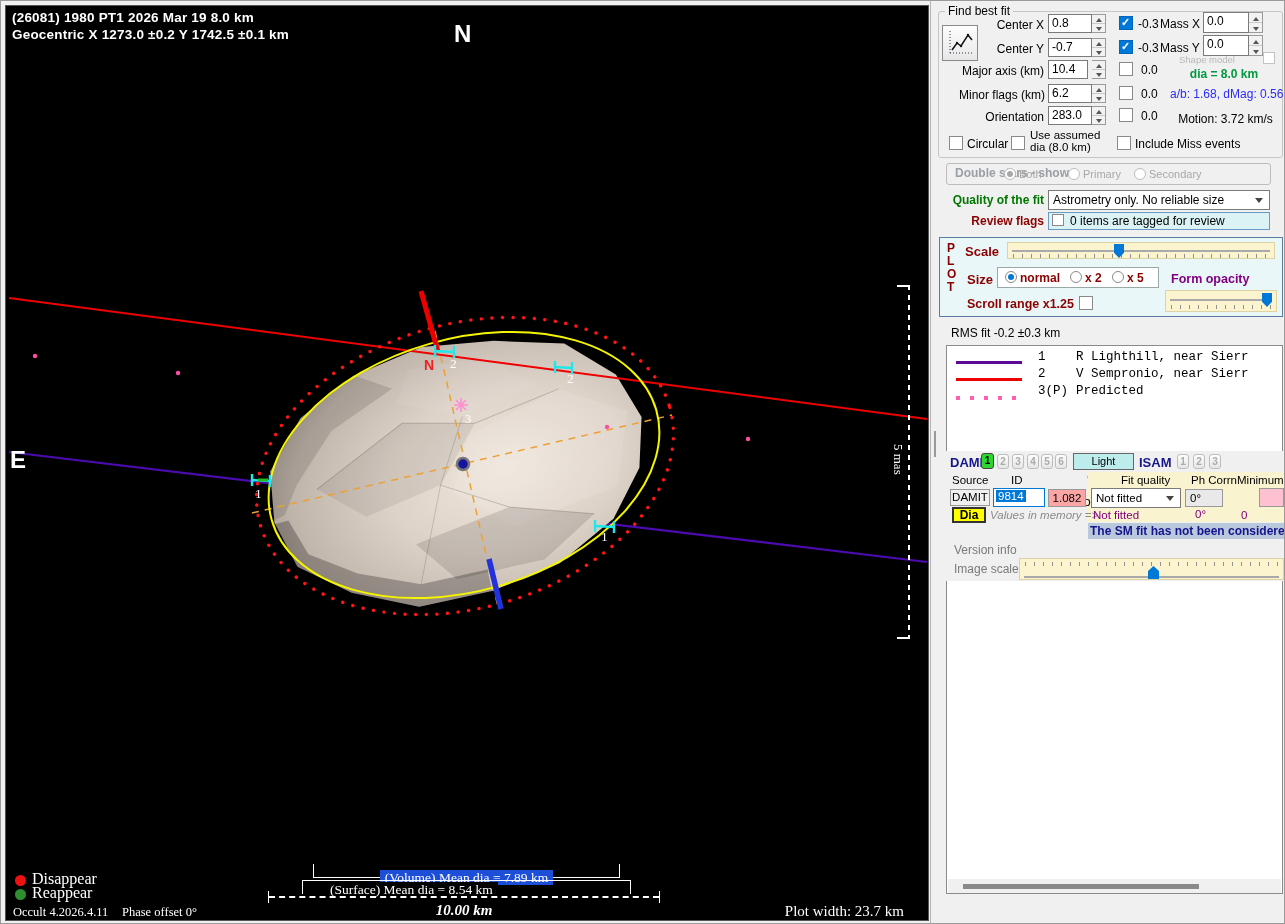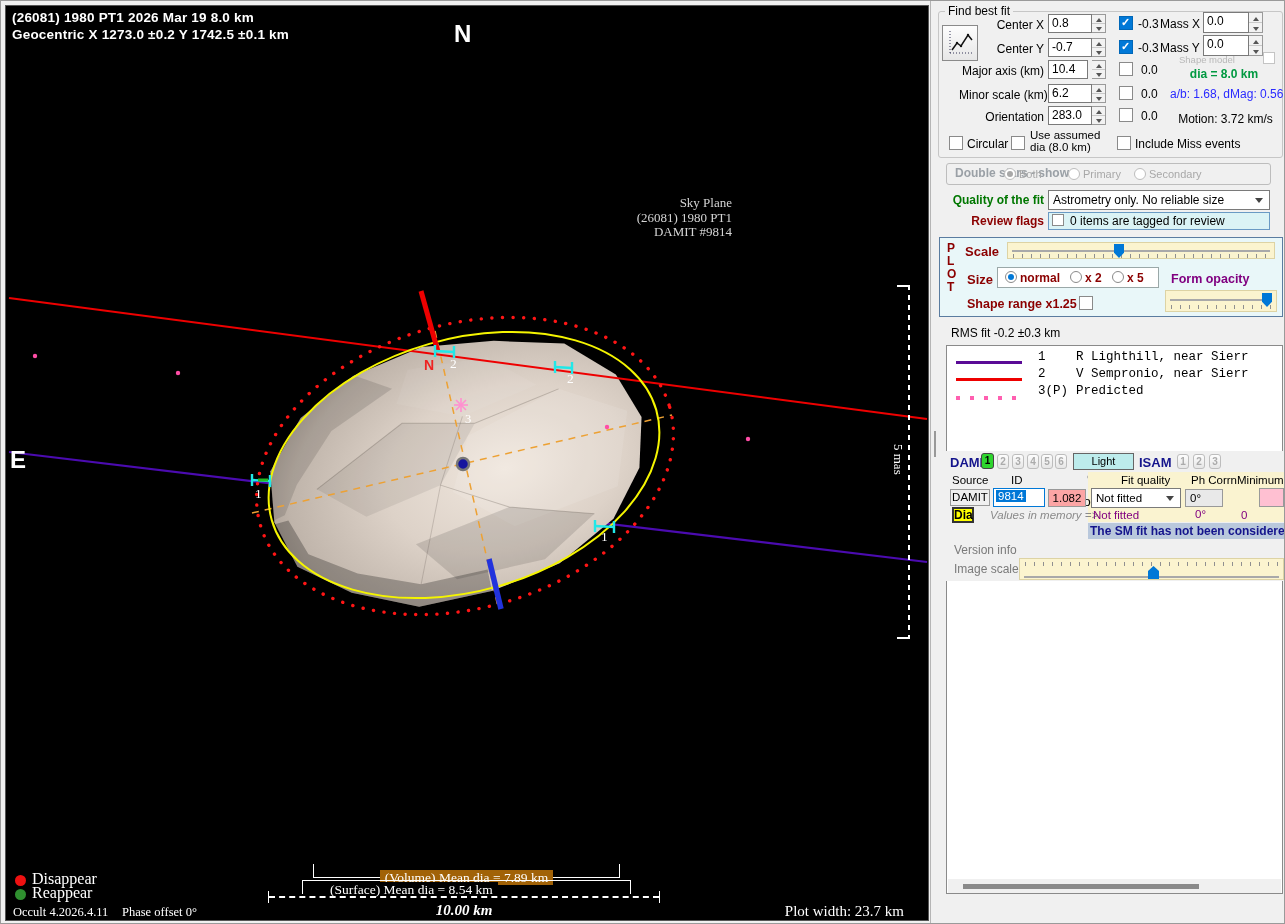--- a/index.html
+++ b/index.html
@@ -9,21 +9,21 @@
   
   .plot { position:absolute; left:4px; top:4px; width:924px; height:916px; background:#000; border:1px solid #555; overflow:hidden; }
   .plot svg { position:absolute; left:0; top:0; }
   .ptx { position:absolute; color:#fff; white-space:nowrap; }
   .title { font-weight:bold; font-size:13.5px; letter-spacing:.2px; }
   .cardinal { font-weight:bold; font-size:24px; }
   .serif { font-family:"Liberation Serif",serif; }
   .skyplane { font-family:"Liberation Serif",serif; font-size:13px; color:#d4d4d4; text-align:right; line-height:14.5px; }
   .dotleg { width:11px; height:11px; border-radius:50%; position:absolute; }
   .bracket-vol { position:absolute; border-left:1px solid #fff; border-right:1px solid #fff; border-bottom:1px solid #fff; text-align:center; }
-  .bracket-vol span { position:relative; top:4px; background:#a16207; padding:0 5px; font-family:"Liberation Serif",serif; font-size:13.5px; color:#fff; }
+  .bracket-vol span { position:relative; top:4px; background:#1d4ed8; padding:0 5px; font-family:"Liberation Serif",serif; font-size:13.5px; color:#fff; }
   .bracket-surf { position:absolute; border-left:1px solid #fff; border-right:1px solid #fff; border-top:1px solid #fff; }
   .bracket-surf span { position:absolute; left:22px; top:1px; background:#000; padding:0 5px; font-family:"Liberation Serif",serif; font-size:13.5px; color:#fff; white-space:nowrap; }
   .scalebar { position:absolute; border-left:1px solid #fff; border-right:1px solid #fff; }
   .scalebar i { position:absolute; left:0; right:0; top:5px; border-top:2px dashed #fff; }
   .masline { position:absolute; width:2px; background:repeating-linear-gradient(180deg,#fff 0 5px,transparent 5px 10px); }
   .mastick { position:absolute; width:12px; height:2px; background:#fff; }
   .maslabel { position:absolute; writing-mode:vertical-rl; font-family:"Liberation Serif",serif; font-size:13px; color:#fff; }
 
   
   .side { position:absolute; left:929px; top:0; width:356px; height:924px; background:#f0f0f0; border-left:1px solid #b5b5b5; }
@@ -152,25 +152,20 @@
       <circle cx="601" cy="421" r="2.2"></circle>
         <circle cx="742" cy="433" r="2.2"></circle>
     </g>
   </svg>
 
   <div class="ptx title" style="left:6px; top:4px;">(26081) 1980 PT1  2026 Mar 19   8.0 km</div>
   <div class="ptx title" style="left:6px; top:21px;">Geocentric  X  1273.0 ±0.2  Y 1742.5 ±0.1 km</div>
   <div class="ptx cardinal" style="left:448px; top:14px;">N</div>
   <div class="ptx cardinal" style="left:4px; top:440px;">E</div>
 
-  <div class="skyplane" style="position:absolute; left:580px; top:190px; width:146px;">
-    <div>Sky Plane</div>
-    <div>(26081) 1980 PT1</div>
-    <div>DAMIT #9814</div>
-  </div>
 
   <div class="bracket-vol" style="left:307px; top:858px; width:307px; height:14px;">
     <span>(Volume) Mean dia = 7.89 km</span>
   </div>
   <div class="bracket-surf" style="left:296px; top:874px; width:329px; height:14px;">
     <span>(Surface) Mean dia = 8.54 km</span>
   </div>
   <div class="scalebar" style="left:262px; top:885px; width:392px; height:12px;">
       <i></i>
     </div>
@@ -253,21 +248,21 @@
       <span>10.4</span>
     </div>
   <div class="spin" style="left:161px; top:59px; width:14px; height:19px;">
       <b class="up"></b>
       <b class="dn"></b>
     </div>
   <div class="cb" style="left:188px; top:61px;"></div>
   <div class="lbl" style="left:210px; top:62px;">0.0</div>
   <div class="lbl" style="left:247px; top:66px; width:92px; text-align:center; color:#009940; font-weight:bold;">dia = 8.0 km</div>
 
-  <div class="lbl r" style="left:28px; top:87px; width:85px;">Minor scale (km)</div>
+  <div class="lbl r" style="left:28px; top:87px; width:85px;">Minor flags (km)</div>
   <div class="tbox" style="left:117px; top:83px; width:44px; height:19px;">
       <span>6.2</span>
     </div>
   <div class="spin" style="left:161px; top:83px; width:14px; height:19px;">
       <b class="up"></b>
       <b class="dn"></b>
     </div>
   <div class="cb" style="left:188px; top:85px;"></div>
   <div class="lbl" style="left:210px; top:86px;">0.0</div>
   <div class="lbl" style="left:239px; top:86px; width:112px; text-align:center; color:#2a2aff;">a/b: 1.68, dMag: 0.56</div>
@@ -328,21 +323,21 @@
   <div class="lbl darkred" style="left:36px; top:271px; font-size:13px;">Size</div>
   <div style="left:66px; top:266px; width:162px; height:21px; background:#fff; border:1px solid #9aa8a8;"></div>
   <div class="radio sel" style="left:74px; top:270px;"></div>
   <div class="lbl darkred" style="left:89px; top:270px;">normal</div>
   <div class="radio" style="left:139px; top:270px;"></div>
   <div class="lbl darkred" style="left:154px; top:270px;">x 2</div>
   <div class="radio" style="left:181px; top:270px;"></div>
   <div class="lbl darkred" style="left:196px; top:270px;">x 5</div>
   <div class="lbl" style="left:240px; top:271px; font-weight:bold; color:#800080; font-size:12.5px;">Form opacity</div>
 
-  <div class="lbl darkred" style="left:36px; top:296px; font-size:12.5px;">Shape range x1.25</div>
+  <div class="lbl darkred" style="left:36px; top:296px; font-size:12.5px;">Scroll range x1.25</div>
   <div class="cb" style="left:148px; top:295px;"></div>
   <div class="slider" style="left:234px; top:289px; width:112px; height:22px;">
     <div class="groove" style="top:8px;"></div>
     <div class="ticks" style="top:14px;"></div>
     <div class="thumb down" style="left:96px; top:2px;"></div>
   </div>
 
   <div class="lbl" style="left:20px; top:325px;">RMS fit -0.2 ±0.3 km</div>
 
   <div class="listbox" style="left:15px; top:344px; width:337px; height:549px;">
@@ -386,21 +381,21 @@
   <div style="left:62px; top:487px; width:52px; height:19px; background:#fff; border:1px solid #0078d7;">
     <span style="left:2px; top:1px; background:#0078d7; color:#fff; font-size:11.5px; padding:0 2px;">9814</span>
   </div>
   <div style="left:117px; top:488px; width:38px; height:18px; background:#fca5a5; border:1px solid #999; font-size:11.5px; text-align:center; line-height:16px;">1.082</div>
   <div class="combo" style="left:160px; top:487px; width:90px; height:20px; font-size:11.5px;">
       <span>Not fitted</span>
     </div>
   <div style="left:254px; top:488px; width:38px; height:18px; background:#e9e9e9; border:1px solid #999; font-size:11.5px; line-height:16px; padding-left:4px;">0°</div>
   <div style="left:328px; top:487px; width:25px; height:19px; background:#ffc0d2; border:1px solid #999;"></div>
 
-  <div style="left:21px; top:506px; width:22px; height:16px; background:#ffff00; border:2px solid #333; font-size:12px; font-weight:bold; text-align:center; line-height:12px;">Dia</div>
+  <div style="left:21px; top:506px; width:34px; height:16px; background:#ffff00; border:2px solid #333; font-size:12px; font-weight:bold; text-align:center; line-height:12px;">Dia</div>
   <div class="lbl" style="left:59px; top:508px; font-style:italic; font-size:11.5px; color:#8a8a8a;">Values in memory =&gt;</div>
   <div class="lbl purple" style="left:162px; top:508px; font-size:11.5px;">Not fitted</div>
   <div class="lbl purple" style="left:264px; top:507px; font-size:11.5px;">0°</div>
   <div class="lbl purple" style="left:310px; top:508px; font-size:11.5px;">0</div>
 
   <div style="left:157px; top:522px; width:199px; height:16px; background:#b9c8dc; overflow:hidden;">
     <span class="navy" style="left:2px; top:1px; font-size:12px; white-space:nowrap;">The SM fit has not been considered</span>
   </div>
 
   <div class="lbl" style="left:23px; top:542px; color:#7a7a7a;">Version info</div>

